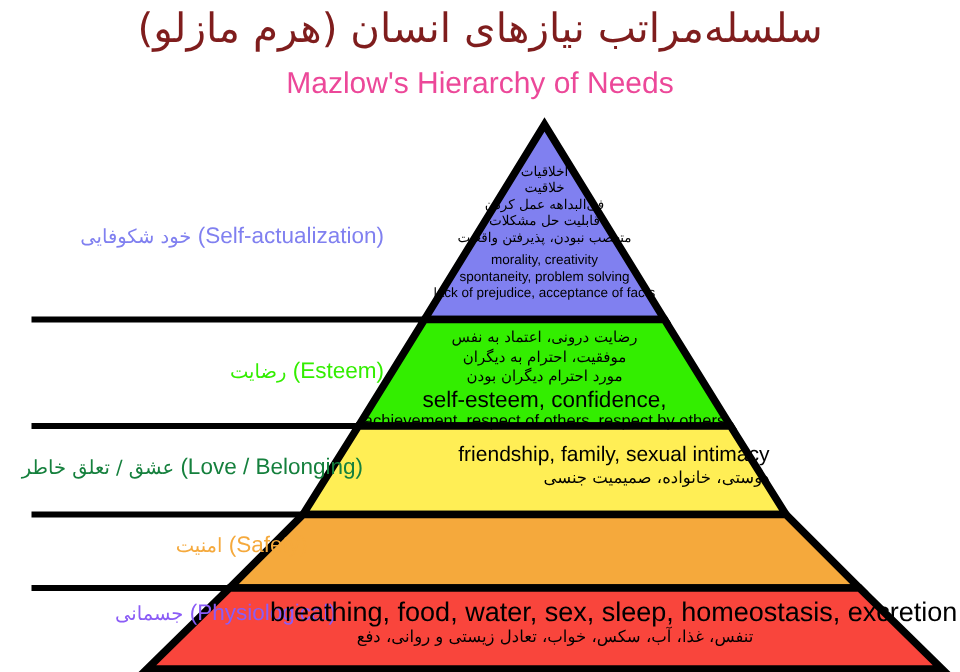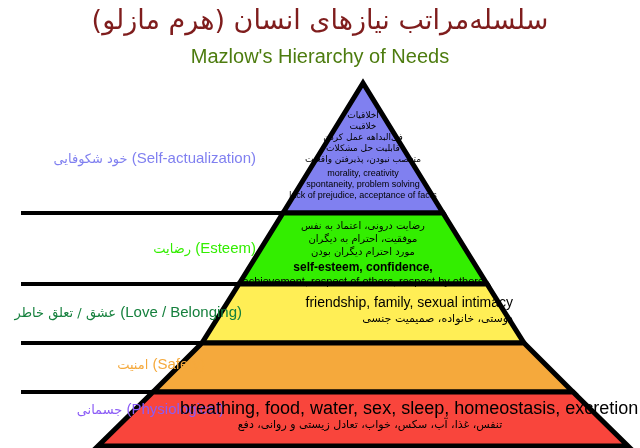--- a/index.html
+++ b/index.html
@@ -12,21 +12,21 @@
 
   
   .title-fa{
     position:absolute;left:0;top:4px;width:640px;text-align:center;
     font-family:"DejaVu Sans","Liberation Sans",sans-serif;
     font-size:27px;color:#7f1d1d;direction:rtl;white-space:nowrap;
     letter-spacing:0px;
   }
   .title-en{
     position:absolute;left:0;top:45px;width:640px;text-align:center;
-    font-size:20px;color:#4d7c0f;white-space:nowrap;
+    font-size:20px;color:#ec4899;white-space:nowrap;
   }
 
   
   #pyr{position:absolute;left:0;top:0;width:640px;height:448px;}
 
   
   .tier-label{
     position:absolute;text-align:right;white-space:nowrap;
     font-size:15px;direction:ltr;
   }
@@ -101,21 +101,21 @@
     <span class="fa" style="font-size:9px;line-height:11px;">متعصب نبودن، پذیرفتن واقعیت</span>
     <span class="en" style="font-size:9px;line-height:11px;padding-top:3px;">morality, creativity</span>
     <span class="en" style="font-size:9px;line-height:11px;">spontaneity, problem solving</span>
     <span class="en" style="font-size:9px;line-height:11px;">lack of prejudice, acceptance of facts</span>
   </div>
 
   <div class="tier-text" style="left:213px;top:219px;width:300px;">
     <span class="fa" style="font-size:10px;line-height:13px;">رضایت درونی، اعتماد به نفس</span>
     <span class="fa" style="font-size:10px;line-height:13px;">موفقیت، احترام به دیگران</span>
     <span class="fa" style="font-size:10px;line-height:13px;">مورد احترام دیگران بودن</span>
-    <span class="en" style="font-size:12px;line-height:14px;padding-top:2px;font-weight:bold;">self-esteem, confidence,</span>
+    <span class="en" style="font-size:15px;line-height:14px;padding-top:2px;">self-esteem, confidence,</span>
     <span class="en" style="font-size:11px;line-height:14px;">achievement, respect of others, respect by others</span>
   </div>
 
   <div class="tier-text" style="left:213px;top:293px;width:300px;text-align:right;">
     <span class="en" style="font-size:14px;line-height:18px;">friendship, family, sexual intimacy</span>
     <span class="fa" style="font-size:11px;line-height:16px;">دوستی، خانواده، صمیمیت جنسی</span>
   </div>
 
 
   <div class="tier-text" style="left:180px;top:399px;width:380px;">

